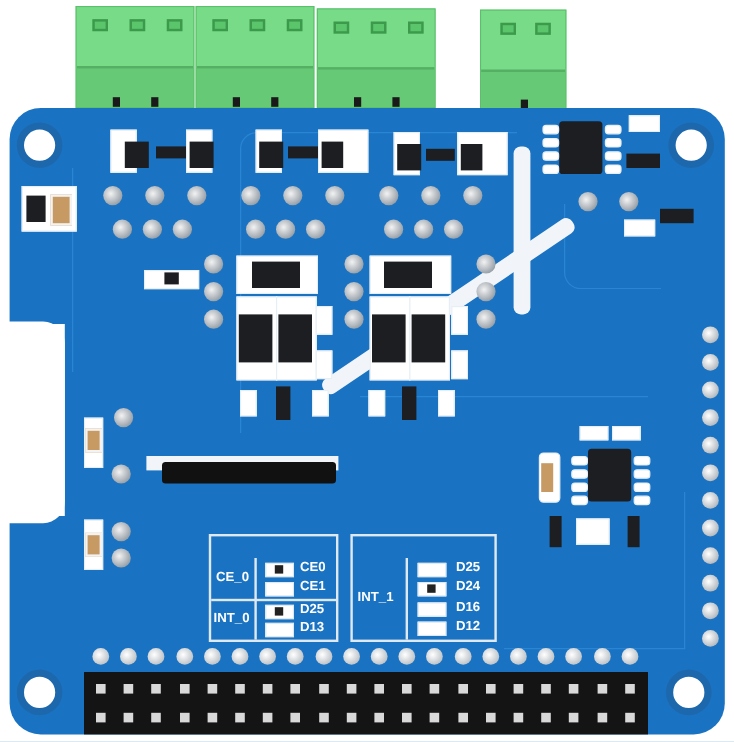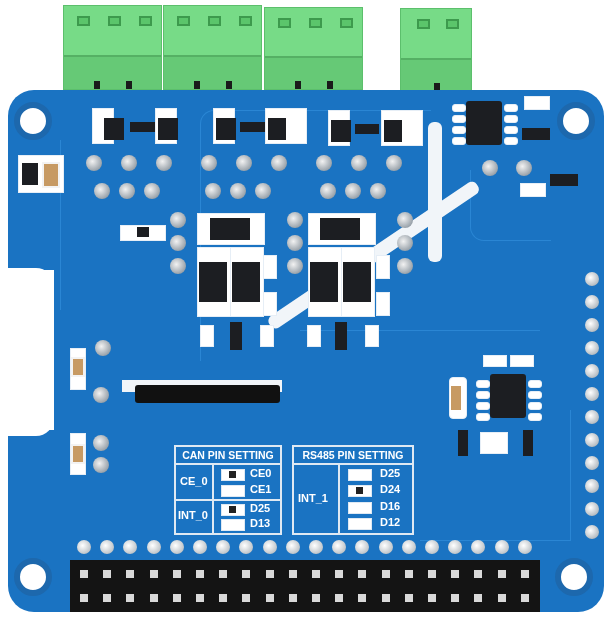--- a/index.html
+++ b/index.html
@@ -221,37 +221,35 @@
 <div class="sidepin" style="left:585px;top:364px;"></div>
 <div class="sidepin" style="left:585px;top:387px;"></div>
 <div class="sidepin" style="left:585px;top:410px;"></div>
 <div class="sidepin" style="left:585px;top:433px;"></div>
 <div class="sidepin" style="left:585px;top:456px;"></div>
 <div class="sidepin" style="left:585px;top:479px;"></div>
 <div class="sidepin" style="left:585px;top:502px;"></div>
 <div class="sidepin" style="left:585px;top:525px;"></div>
 
 <div class="tbl" style="left:174px;top:445px;width:104px;height:86px;">
-  <div class="hdr">CAN PIN SETTING</div>
   <div class="abs" style="left:36px;top:18px;width:2px;height:68px;background:#dfe9f3;"></div>
   <div class="abs" style="left:0;top:52px;width:104px;height:2px;background:#dfe9f3;"></div>
   <div class="cell" style="left:4px;top:28px;">CE_0</div>
   <div class="cell" style="left:2px;top:62px;">INT_0</div>
   <div class="jmp on" style="left:45px;top:22px;"></div>
   <div class="cell" style="left:74px;top:20px;">CE0</div>
   <div class="jmp" style="left:45px;top:38px;"></div>
   <div class="cell" style="left:74px;top:36px;">CE1</div>
   <div class="jmp on" style="left:45px;top:57px;"></div>
   <div class="cell" style="left:74px;top:55px;">D25</div>
   <div class="jmp" style="left:45px;top:72px;"></div>
   <div class="cell" style="left:74px;top:70px;">D13</div>
 </div>
 
 <div class="tbl" style="left:292px;top:445px;width:118px;height:86px;">
-  <div class="hdr">RS485 PIN SETTING</div>
   <div class="abs" style="left:44px;top:18px;width:2px;height:68px;background:#dfe9f3;"></div>
   <div class="cell" style="left:4px;top:45px;">INT_1</div>
   <div class="jmp" style="left:54px;top:22px;"></div>
   <div class="cell" style="left:86px;top:20px;">D25</div>
   <div class="jmp on" style="left:54px;top:38px;"></div>
   <div class="cell" style="left:86px;top:36px;">D24</div>
   <div class="jmp" style="left:54px;top:55px;"></div>
   <div class="cell" style="left:86px;top:53px;">D16</div>
   <div class="jmp" style="left:54px;top:71px;"></div>
   <div class="cell" style="left:86px;top:69px;">D12</div>

